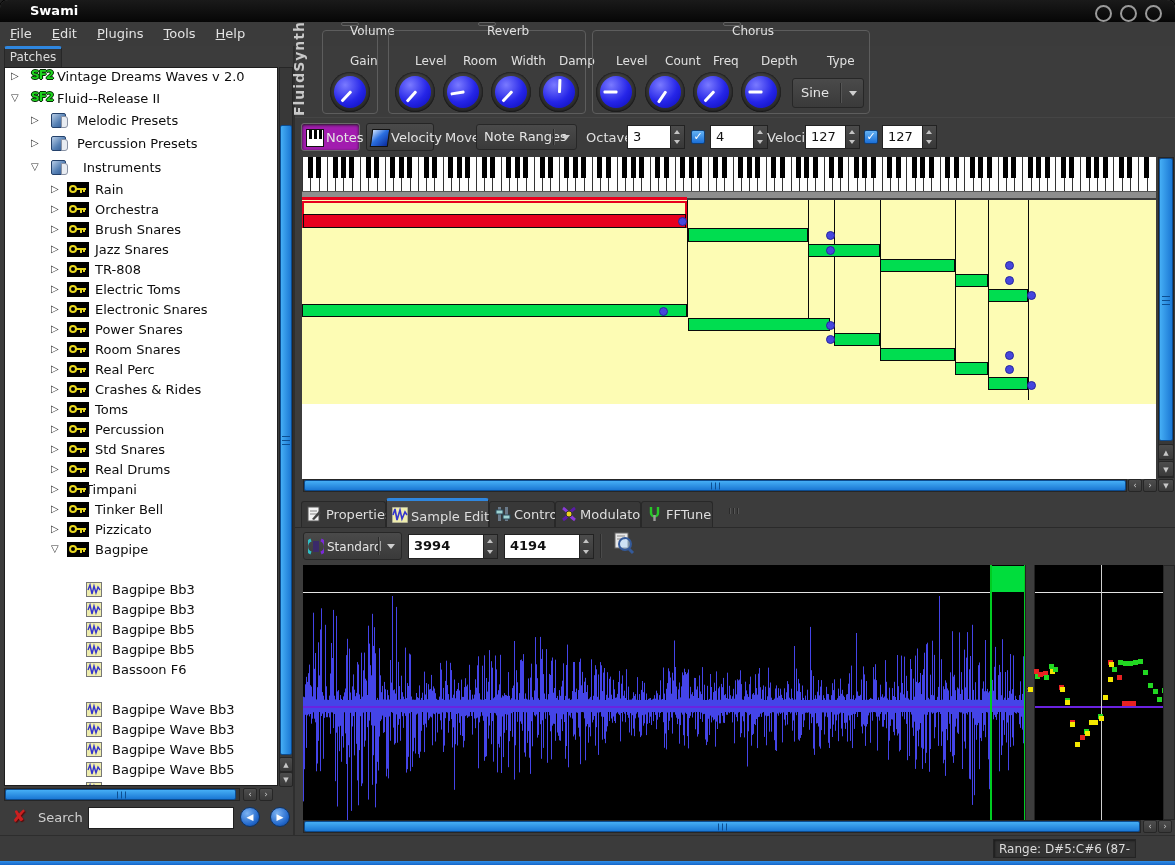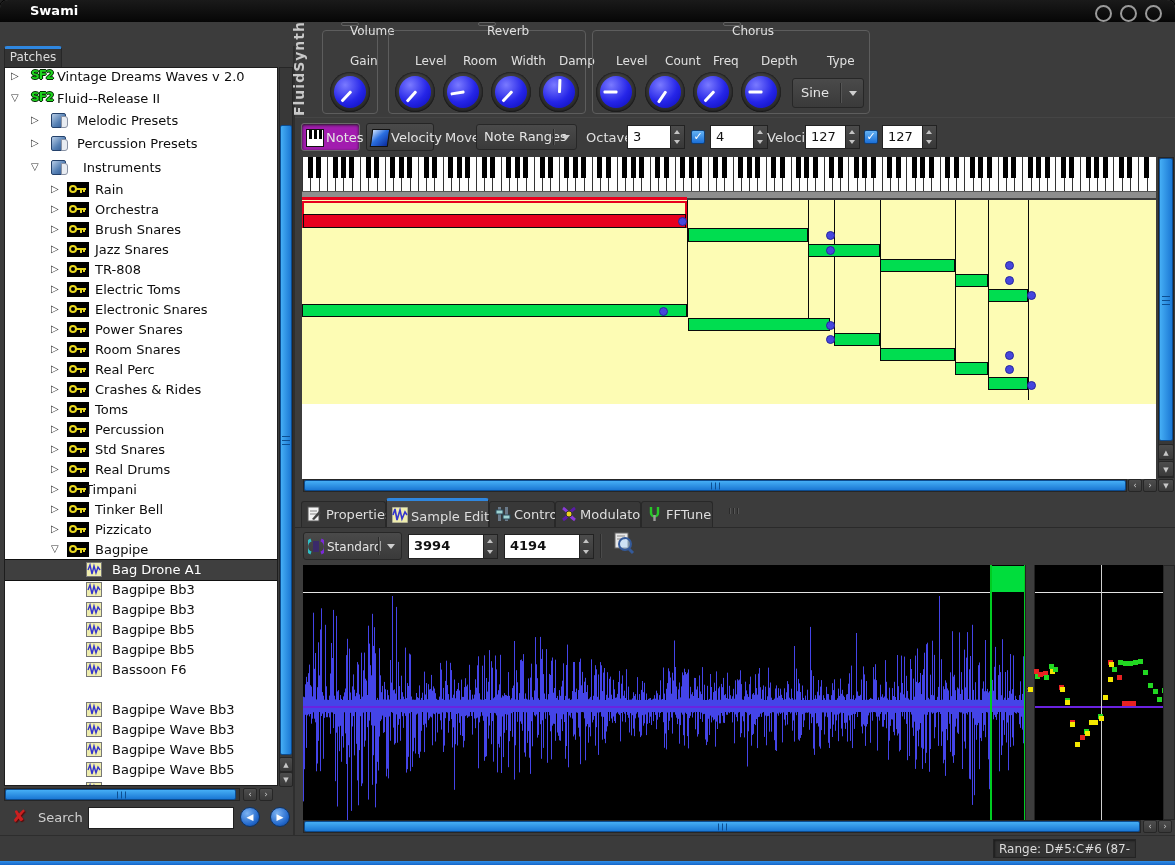--- a/index.html
+++ b/index.html
@@ -102,20 +102,21 @@
 <body>
 
 <div id="app">
 
   <div class="abs titlebar"></div>
   <div class="abs title-text">Swami</div>
   <div class="abs win-circle" style="left:1095px"></div>
   <div class="abs win-circle" style="left:1120px"></div>
   <div class="abs win-circle" style="left:1145px"></div>
 
+  <div class="abs menubar" id="menubar"><div class="menu-item"><u>F</u>ile</div><div class="menu-item"><u>E</u>dit</div><div class="menu-item"><u>P</u>lugins</div><div class="menu-item"><u>T</u>ools</div><div class="menu-item"><u>H</u>elp</div></div>
   <div class="abs patches-tab">Patches</div>
 
   <div class="abs tree" id="tree">
       <div class="tree-row" style="top: -1px;">
         <span class="exp" style="left:6px">▷</span>
         <span style="left:26px;position:absolute;top:0">
           <span class="i-sf2">SF2</span>
         </span>
         <span class="lbl" style="left:52px">Vintage Dreams Waves v 2.0</span>
       </div>
@@ -329,28 +330,20 @@
       </div>
       <div class="tree-row" style="top: 472px;">
         <span class="exp" style="left:46px">▽</span>
         <span style="left:62px;position:absolute;top:0">
           <span class="i-inst"><svg width="22" height="15">
               <circle cx="6" cy="7" r="3" stroke="#e8d820" fill="none" stroke-width="2"></circle>
               <path d="M9 7h10M14 7v4M17 7v3" stroke="#e8d820" stroke-width="2" fill="none"></path>
             </svg></span>
         </span>
         <span class="lbl" style="left:90px">Bagpipe</span>
-      </div>
-      <div class="tree-row sel" style="top: 492px;">
-        <span style="left:81px;position:absolute;top:0">
-          <span class="i-sample"><svg width="14" height="13">
-              <polyline points="1,7 3,2 5,11 7,3 9,10 11,4 13,7" stroke="#3434cc" stroke-width="1.4" fill="none"></polyline>
-            </svg></span>
-        </span>
-        <span class="lbl" style="left:107px">Bag Drone A1</span>
       </div>
       <div class="tree-row" style="top: 512px;">
         <span style="left:81px;position:absolute;top:0">
           <span class="i-sample"><svg width="14" height="13">
               <polyline points="1,7 3,2 5,11 7,3 9,10 11,4 13,7" stroke="#3434cc" stroke-width="1.4" fill="none"></polyline>
             </svg></span>
         </span>
         <span class="lbl" style="left:107px">Bagpipe Bb3</span>
       </div>
       <div class="tree-row" style="top: 532px;">

